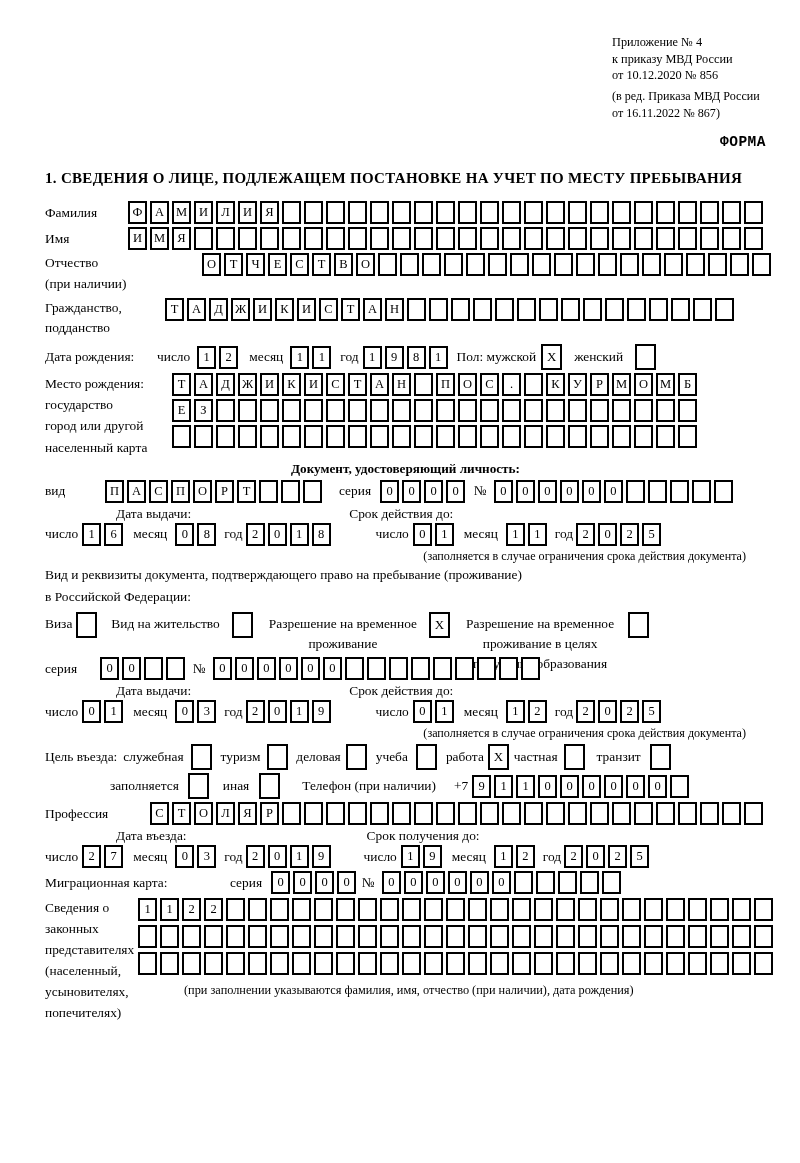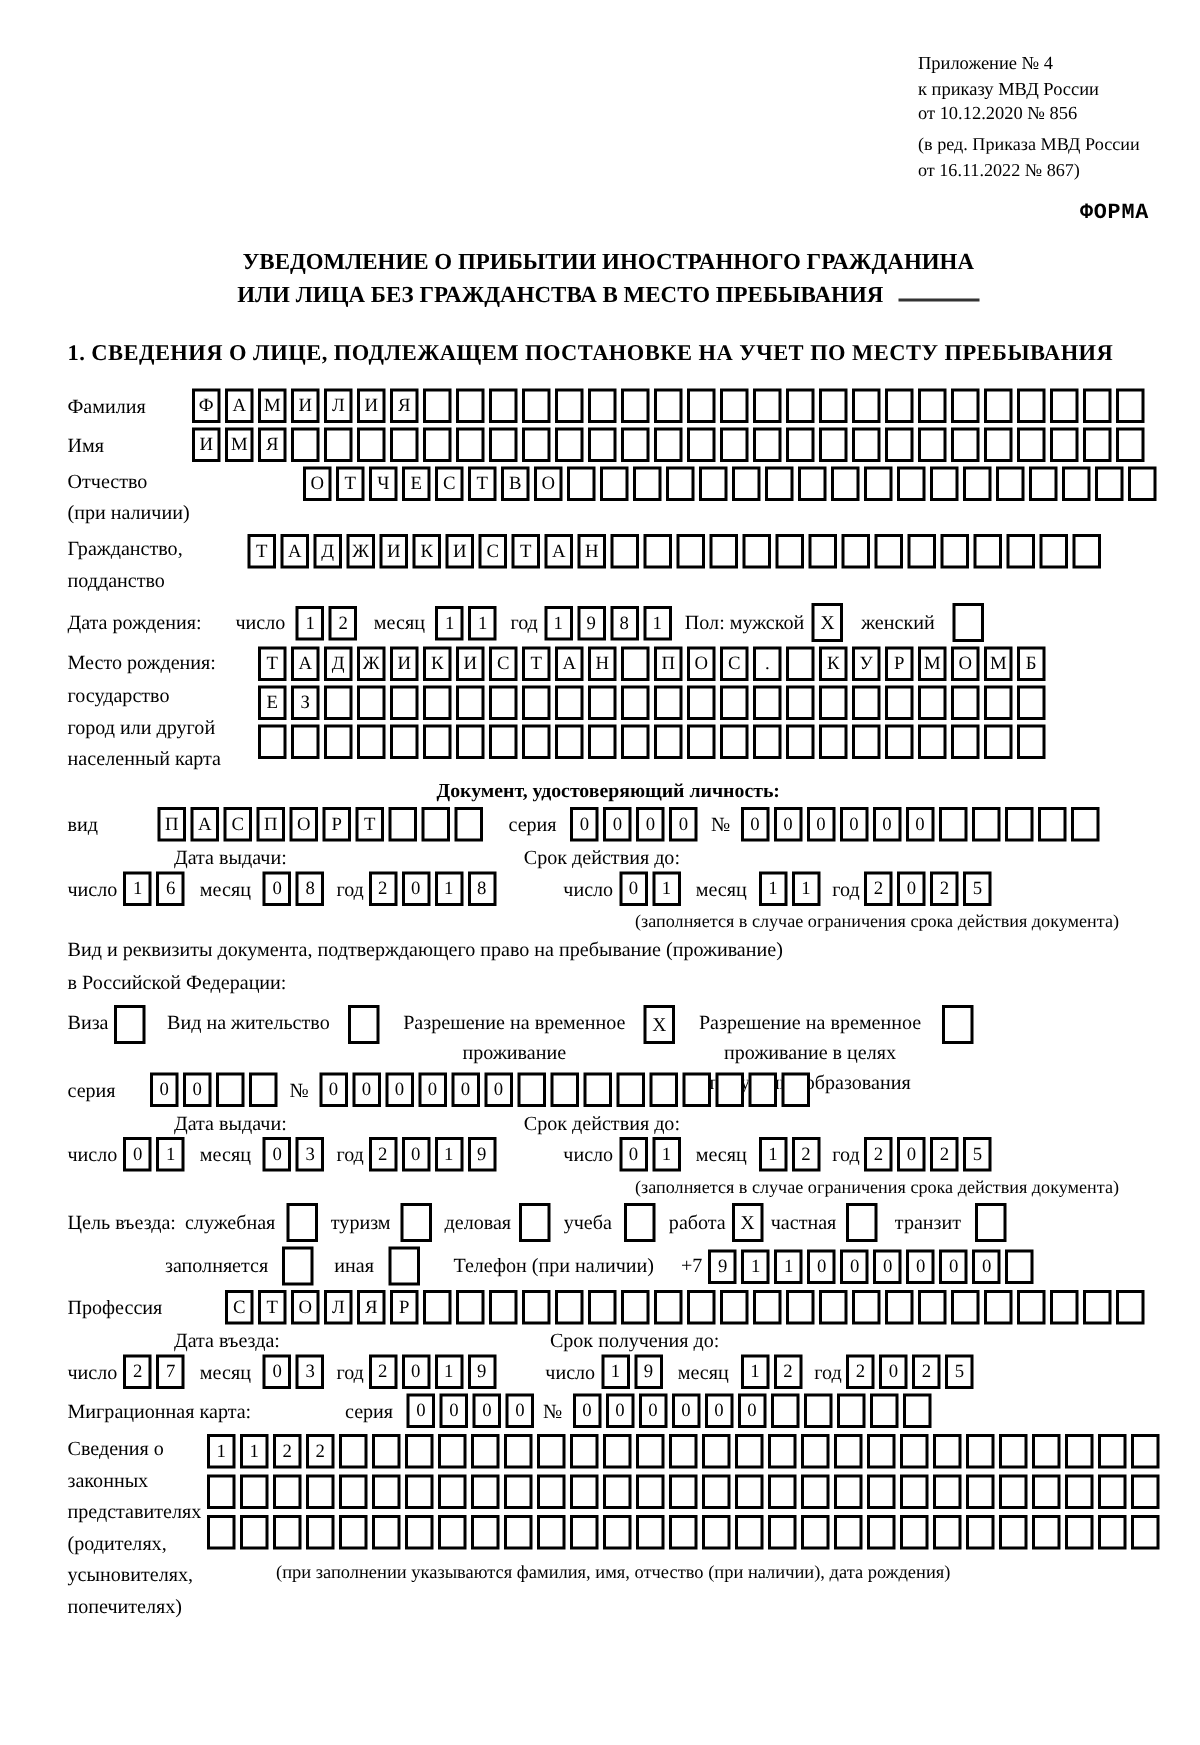--- a/index.html
+++ b/index.html
@@ -51,24 +51,20 @@
     <div>Приложение № 4</div>
     <div>к приказу МВД России</div>
     <div>от 10.12.2020 № 856</div>
   </div>
   <div class="revision">
     <div>(в ред. Приказа МВД России</div>
     <div>от 16.11.2022 № 867)</div>
   </div>
   <div class="form-label">ФОРМА</div>
 
-  <div class="title">
-    <div>УВЕДОМЛЕНИЕ О ПРИБЫТИИ ИНОСТРАННОГО ГРАЖДАНИНА</div>
-    <div><span>ИЛИ ЛИЦА БЕЗ ГРАЖДАНСТВА В МЕСТО ПРЕБЫВАНИЯ</span><span class="underscore"></span></div>
-  </div>
 
   <div class="sec-heading">1. СВЕДЕНИЯ О ЛИЦЕ, ПОДЛЕЖАЩЕМ ПОСТАНОВКЕ НА УЧЕТ ПО МЕСТУ ПРЕБЫВАНИЯ</div>
 
   <div class="form">
 
     <div class="row">
       <span class="lbl" style="width:83px">Фамилия</span>
       <div class="boxes">
           <span class="cell">Ф</span>
           <span class="cell">А</span>
@@ -630,21 +626,21 @@
           <span class="cell"></span>
           <span class="cell"></span>
         </div>
     </div>
 
     <div class="row top" style="margin-top:4px">
       <span class="lbl" style="width:93px; line-height:1.56">
         <div>Сведения о</div>
         <div>законных</div>
         <div>представителях</div>
-        <div>(родителях,</div>
+        <div>(населенный,</div>
         <div>усыновителях,</div>
         <div>попечителях)</div>
       </span>
       <div>
         <div class="boxes" style="margin-bottom:4px">
             <span class="cell">1</span>
             <span class="cell">1</span>
             <span class="cell">2</span>
             <span class="cell">2</span>
             <span class="cell"></span>

